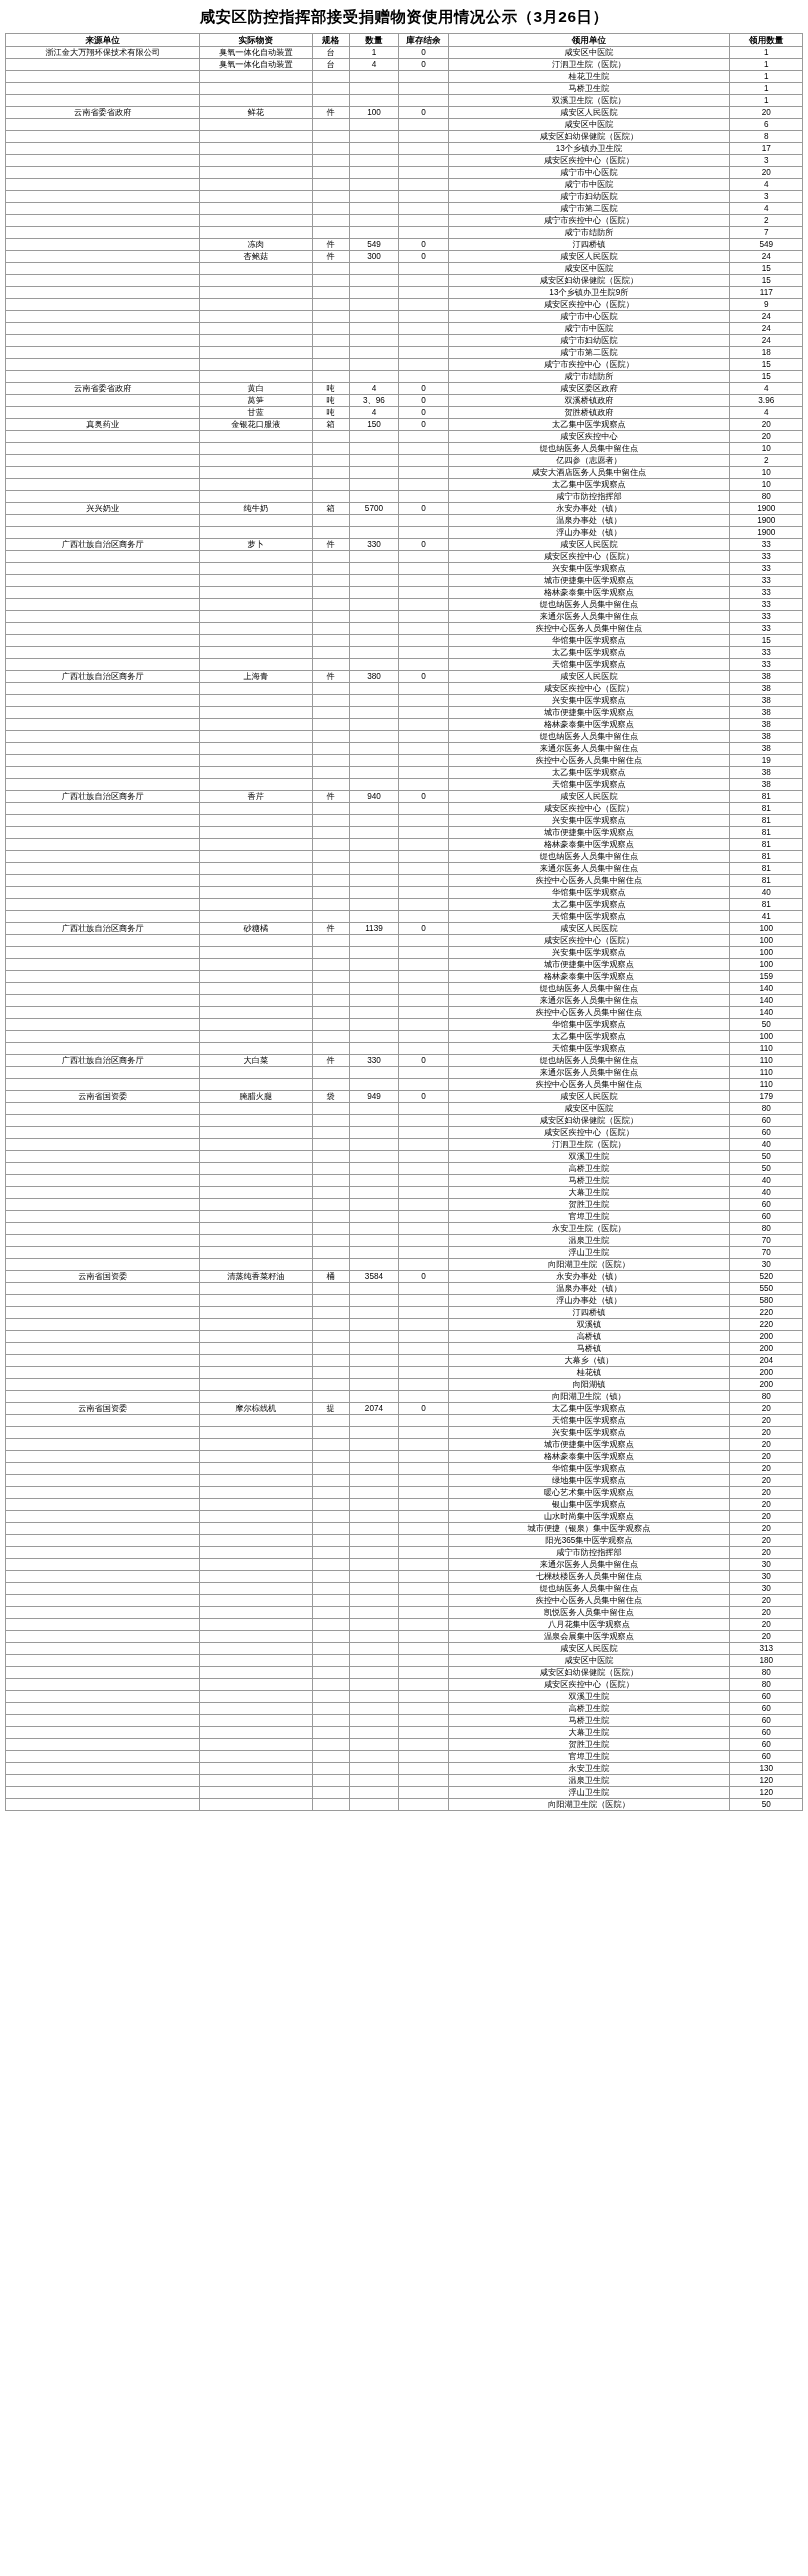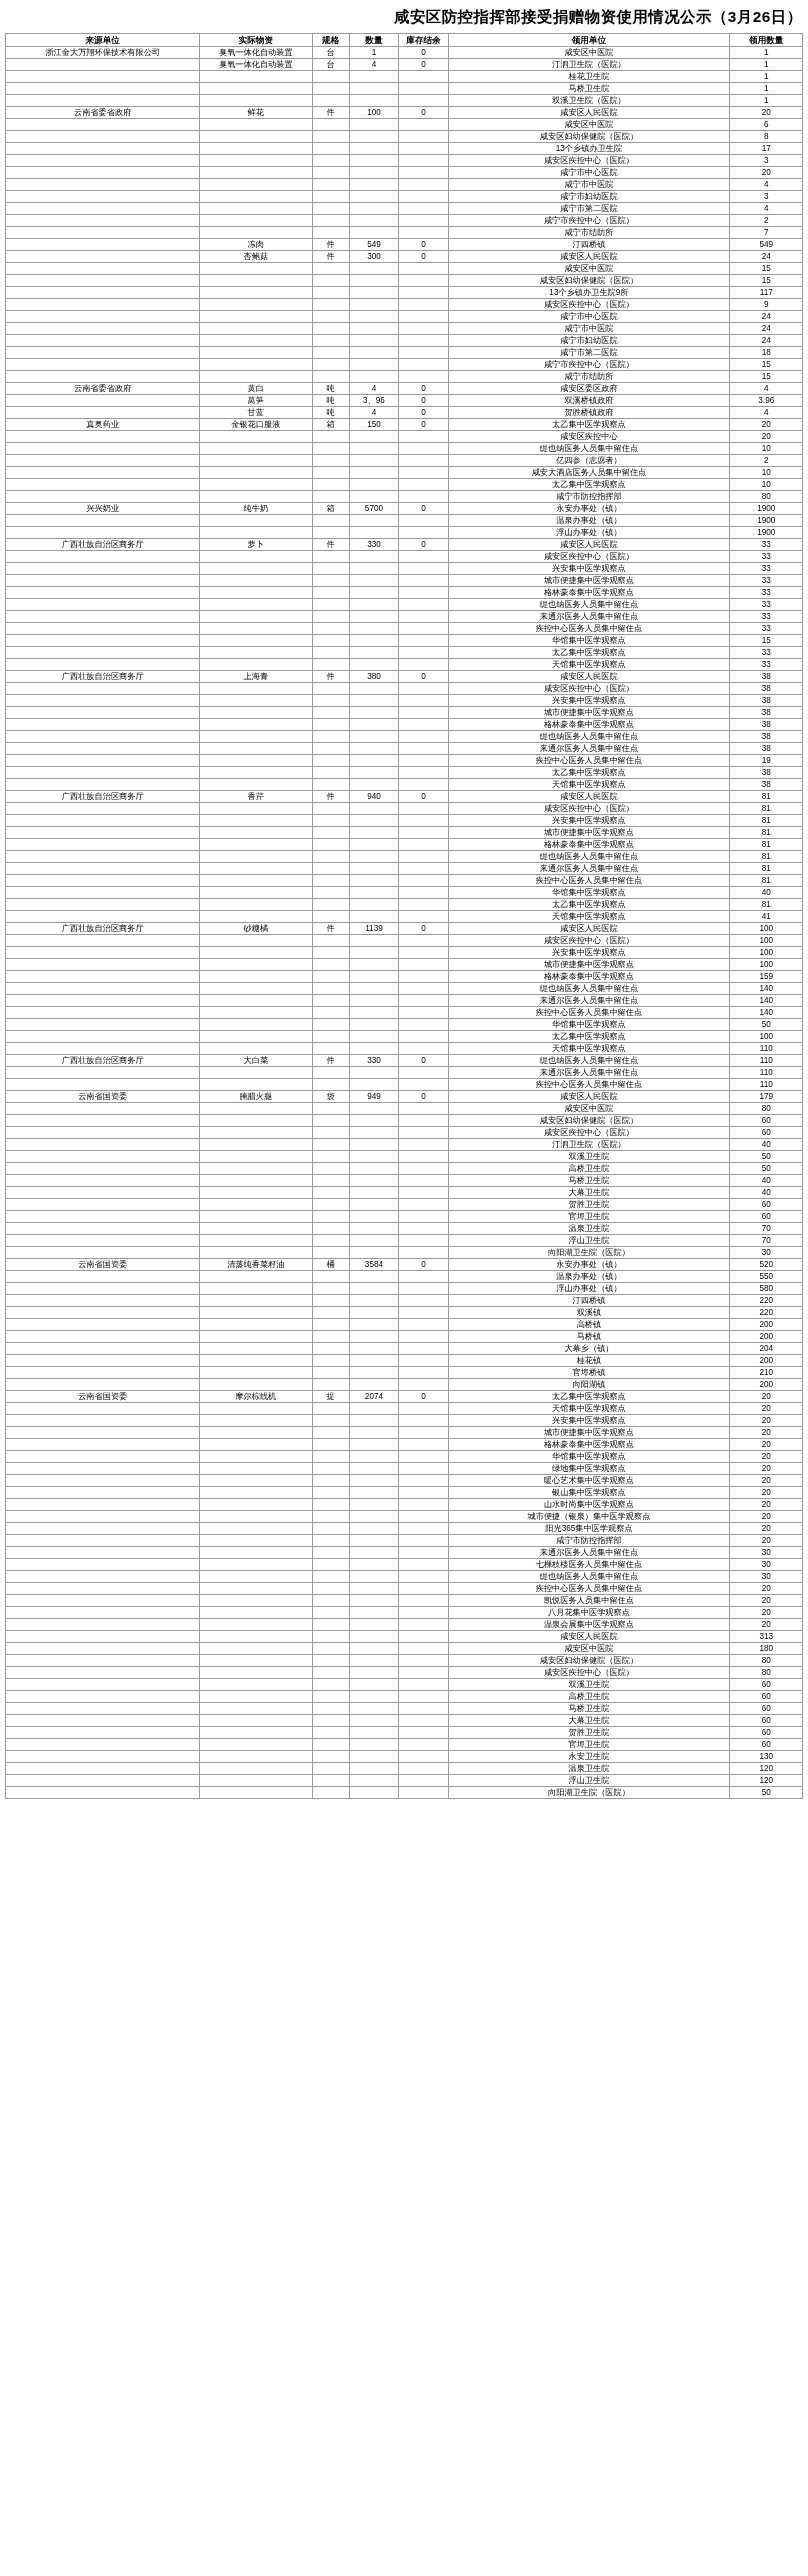--- a/index.html
+++ b/index.html
@@ -11,21 +11,21 @@
     width: 808px;
     font-family: "Liberation Sans", sans-serif;
     color: #000000;
   }
   .page {
     width: 808px;
     box-sizing: border-box;
     padding: 3.6px 5.4px 9px 5.4px;
   }
   .doc-title {
-    text-align: right;
+    text-align: center;
     font-size: 15.4px;
     font-weight: bold;
     letter-spacing: 0.5px;
     margin: 3.6px 0 4.5px 0;
   }
   table.grid {
     border-collapse: collapse;
     width: 798px;
     table-layout: fixed;
   }
@@ -965,20 +965,29 @@
           <td></td>
           <td class="dept">官埠卫生院</td>
           <td>60</td>
         </tr>
         <tr>
           <td class="src"></td>
           <td class="item"></td>
           <td></td>
           <td></td>
           <td></td>
+          <td class="dept">永安卫生院（医院）</td>
+          <td>80</td>
+        </tr>
+        <tr>
+          <td class="src"></td>
+          <td class="item"></td>
+          <td></td>
+          <td></td>
+          <td></td>
           <td class="dept">温泉卫生院</td>
           <td>70</td>
         </tr>
         <tr>
           <td class="src"></td>
           <td class="item"></td>
           <td></td>
           <td></td>
           <td></td>
           <td class="dept">浮山卫生院</td>
@@ -1073,31 +1082,31 @@
           <td></td>
           <td class="dept">桂花镇</td>
           <td>200</td>
         </tr>
         <tr>
           <td class="src"></td>
           <td class="item"></td>
           <td></td>
           <td></td>
           <td></td>
-          <td class="dept">官埠桥镇</td>
-          <td>210</td>
-        </tr>
-        <tr>
-          <td class="src"></td>
-          <td class="item"></td>
-          <td></td>
-          <td></td>
-          <td></td>
           <td class="dept">向阳湖镇</td>
           <td>200</td>
+        </tr>
+        <tr>
+          <td class="src"></td>
+          <td class="item"></td>
+          <td></td>
+          <td></td>
+          <td></td>
+          <td class="dept">向阳湖卫生院（镇）</td>
+          <td>80</td>
         </tr>
         <tr>
           <td class="src">云南省国资委</td>
           <td class="item">摩尔棕线机</td>
           <td>提</td>
           <td>2074</td>
           <td>0</td>
           <td class="dept">太乙集中医学观察点</td>
           <td>20</td>
         </tr>

